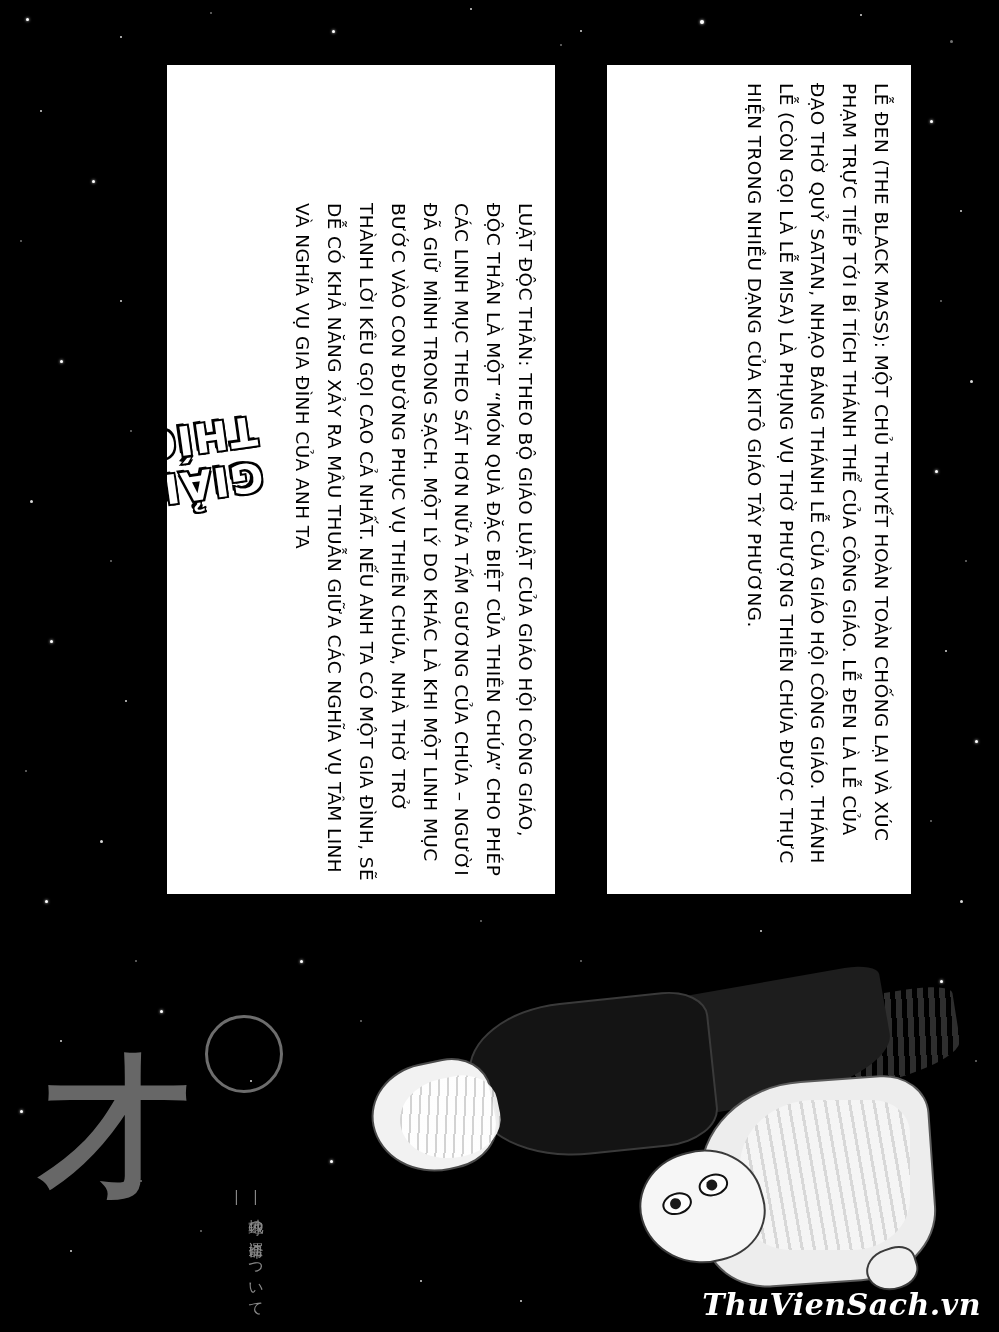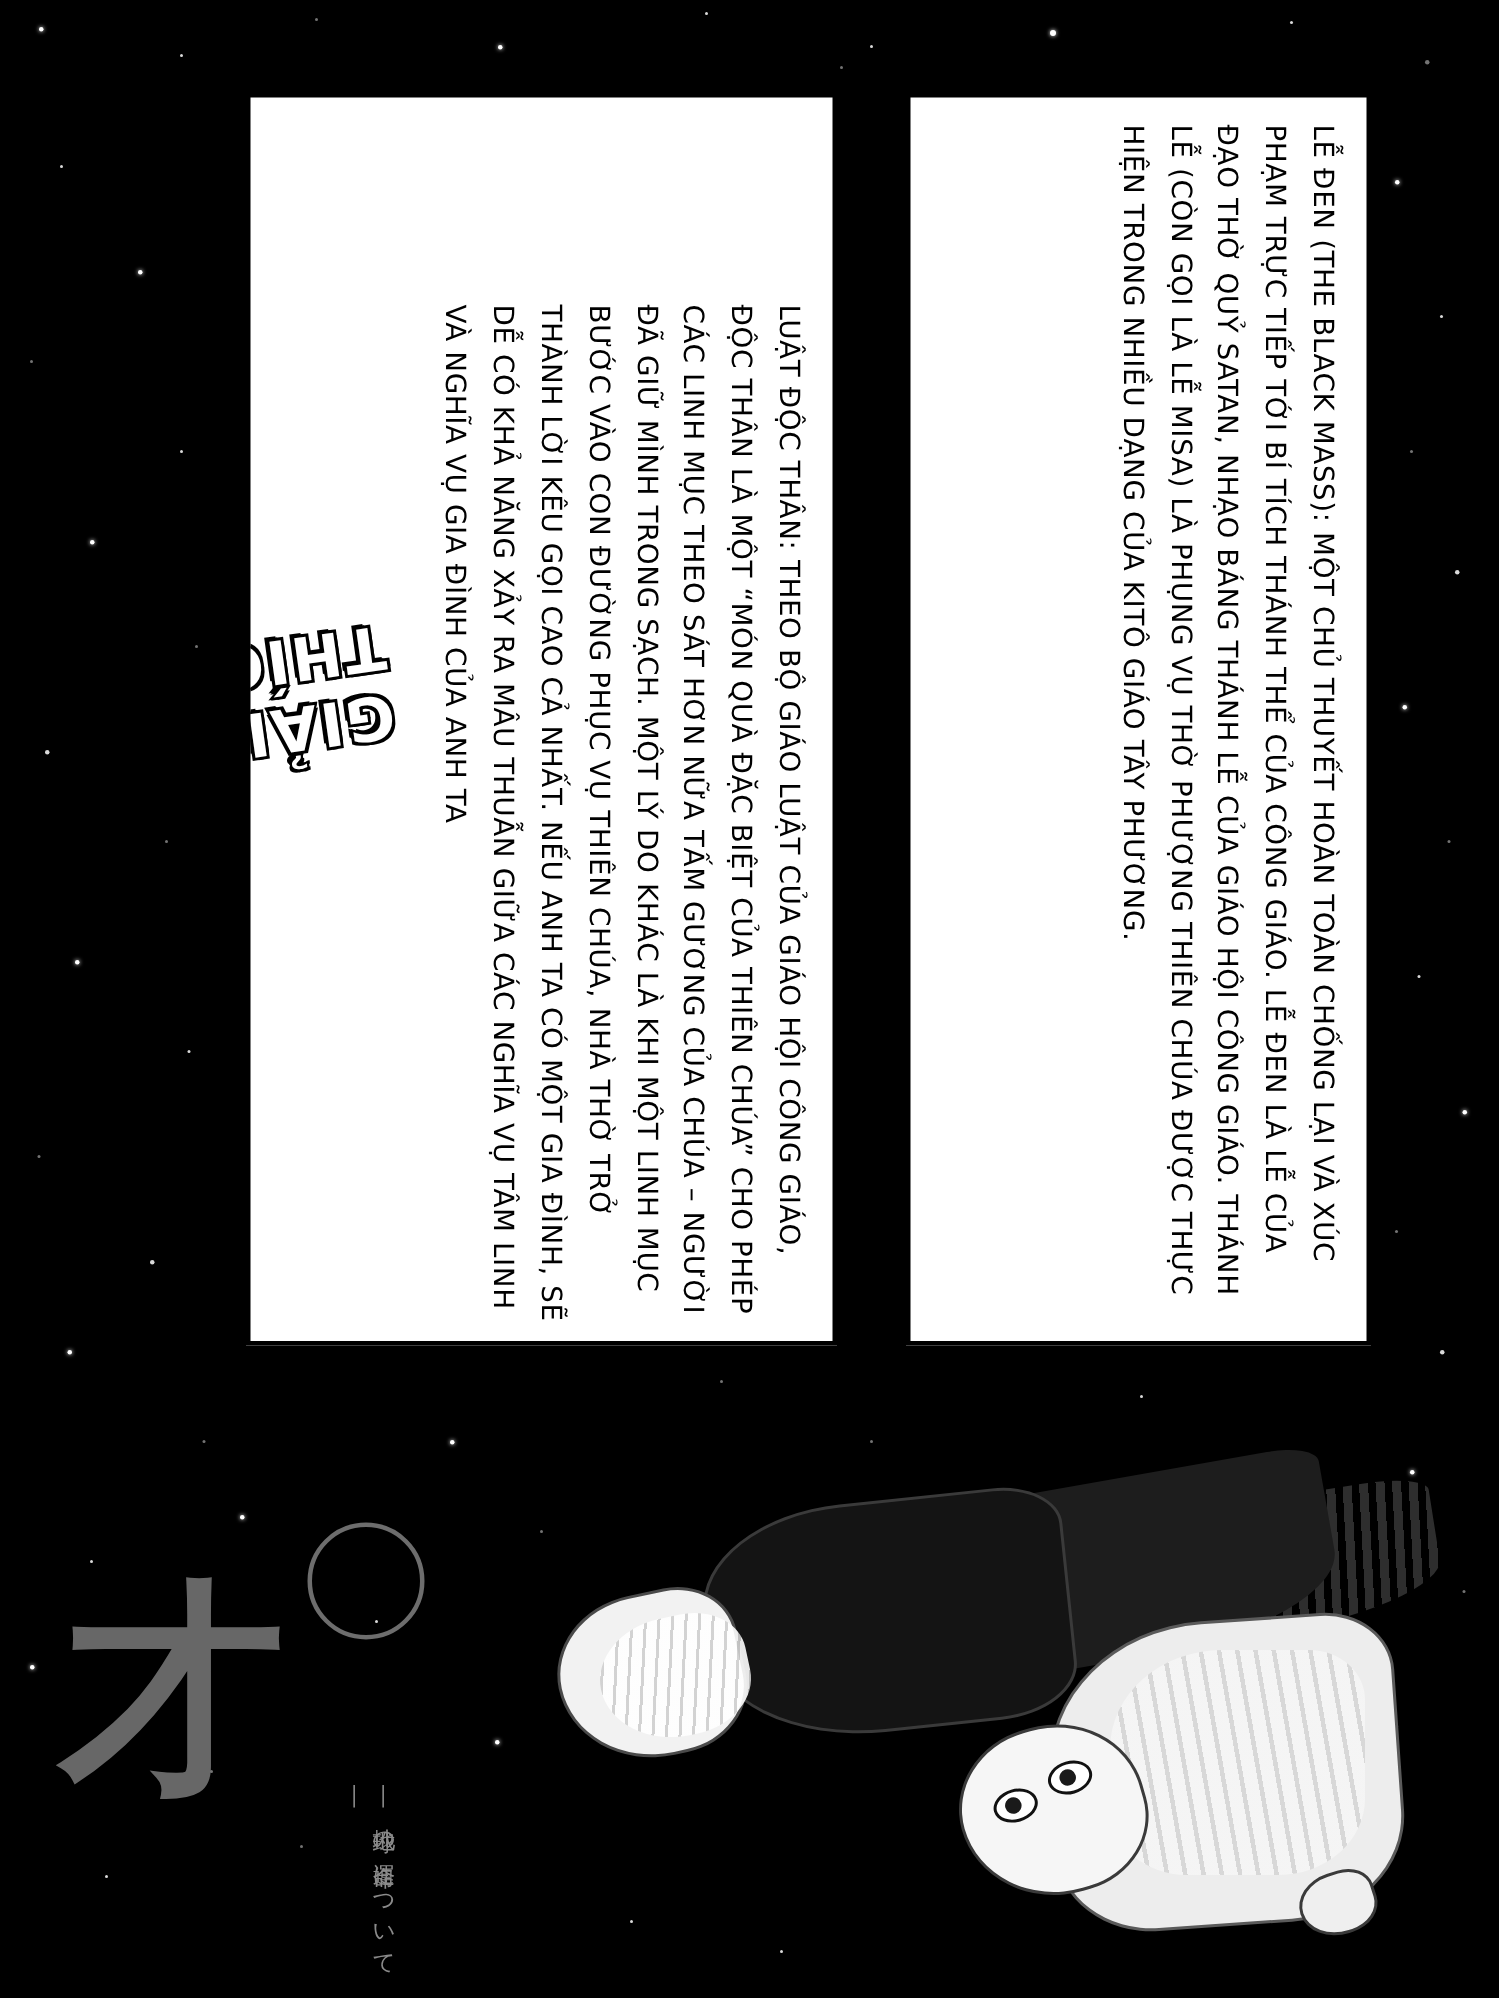--- a/index.html
+++ b/index.html
@@ -395,13 +395,14 @@
     <div class="fig fig-hair-dark"></div>
     <div class="fig fig-white-dress"></div>
     <div class="fig fig-dress-shade"></div>
     <div class="fig fig-face">
       <div class="fig-eye" style="left:22px;top:34px;"></div>
       <div class="fig-eye" style="left:62px;top:26px;"></div>
     </div>
     <div class="fig fig-hand"></div>
   </div>
 
+  <div class="watermark">ThuVienSach.vn</div>
 </div>
 
 </body></html>

